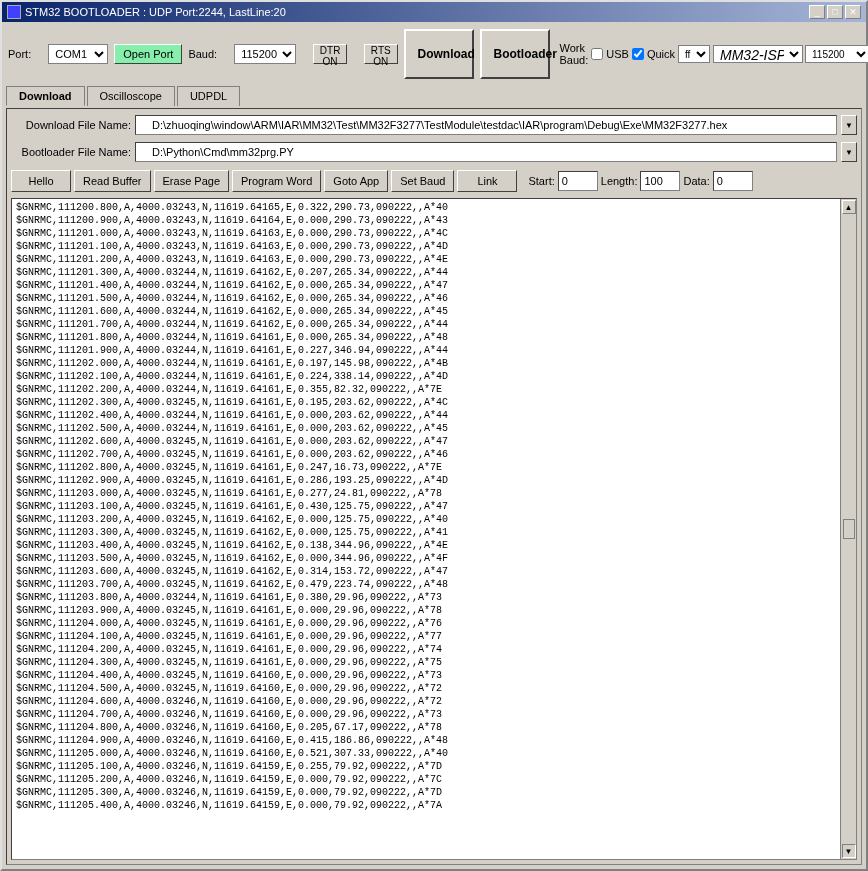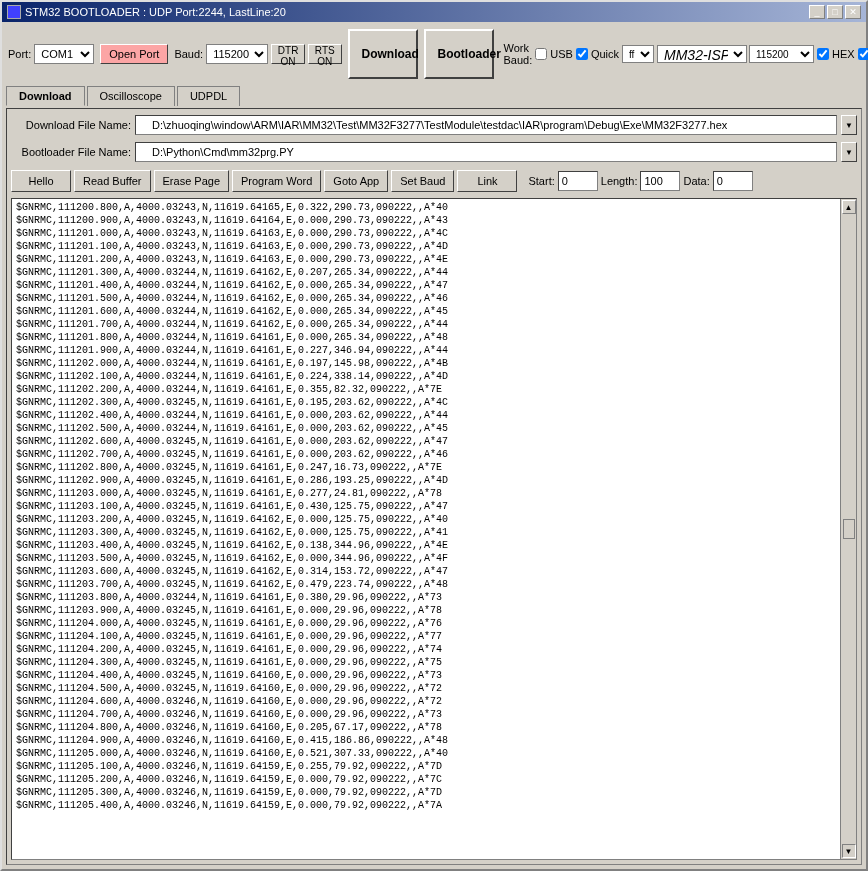--- a/index.html
+++ b/index.html
@@ -74,21 +74,21 @@
     }
     select {
       height: 20px;
       border: 1px solid #808080;
       background: white;
       font-size: 11px;
       padding: 0 2px;
     }
     .win-button {
       height: 23px;
-      background: #fca5a5;
+      background: #86efac;
       border: 1px solid #808080;
       border-top-color: #ffffff;
       border-left-color: #ffffff;
       border-bottom-color: #404040;
       border-right-color: #404040;
       font-size: 11px;
       padding: 0 8px;
       cursor: pointer;
       white-space: nowrap;
     }
@@ -228,21 +228,21 @@
     .top-toolbar {
       display: flex;
       align-items: center;
       gap: 6px;
       padding: 3px 2px;
       flex-shrink: 0;
     }
     .port-group, .baud-group {
       display: flex;
       align-items: center;
-      gap: 3px;
+      gap: 17px;
     }
     .dtr-btn, .rts-btn {
       height: 20px;
       background: #d4d0c8;
       border: 1px solid #808080;
       border-top-color: #ffffff;
       border-left-color: #ffffff;
       border-bottom-color: #404040;
       border-right-color: #404040;
       font-size: 10px;

